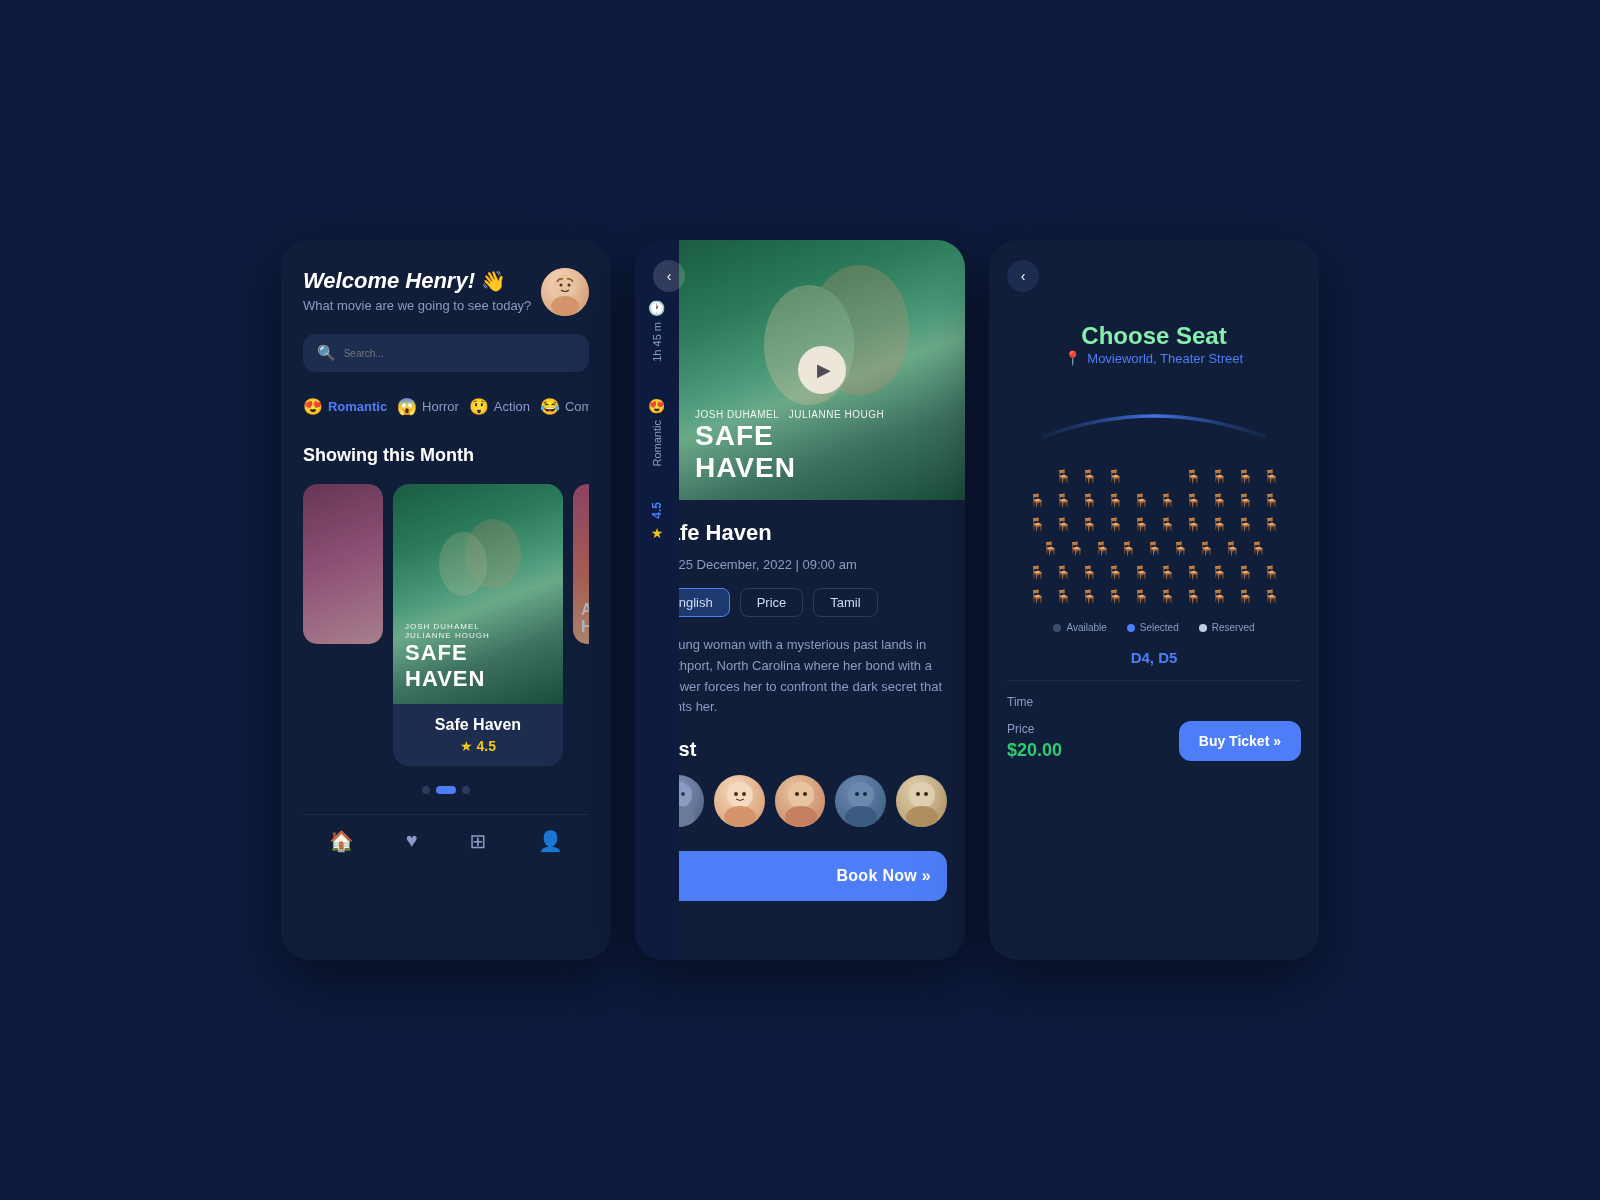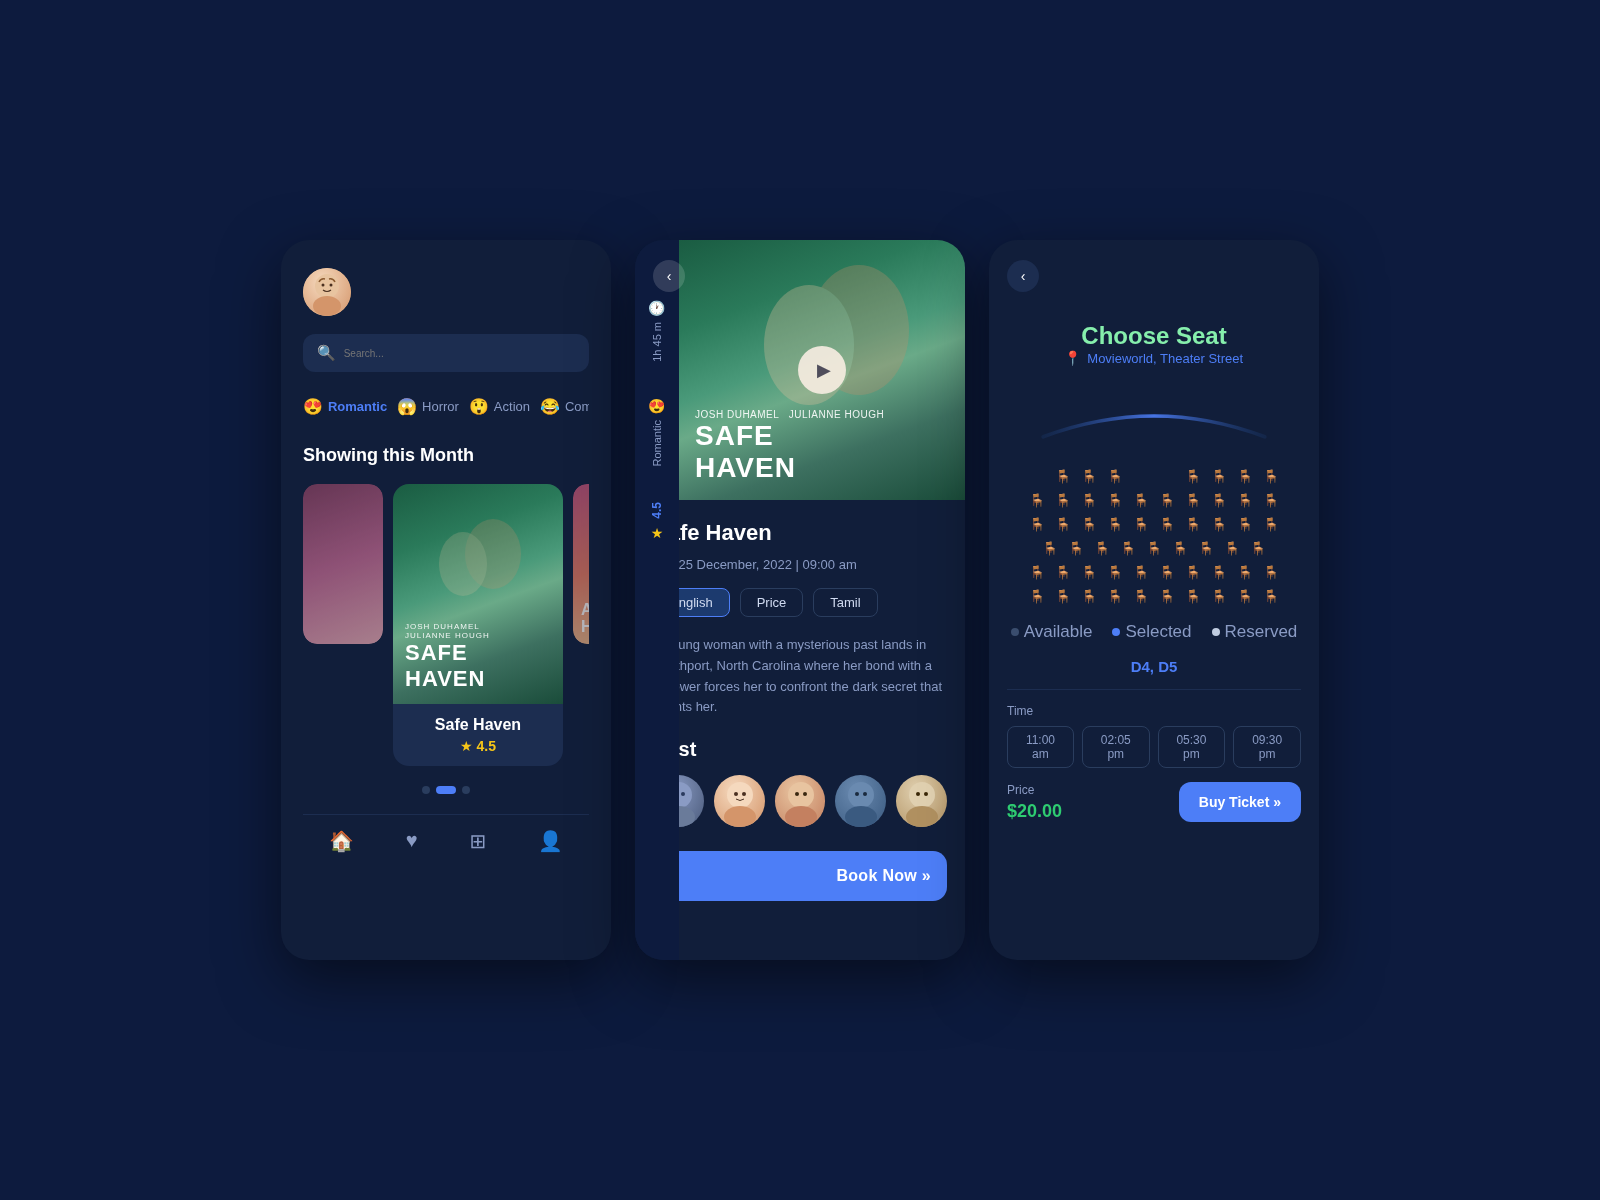--- a/index.html
+++ b/index.html
@@ -108,21 +108,21 @@
     .s3-screen-arc { text-align: center; margin-bottom: 16px; }
     .s3-screen-arc svg { width: 240px; height: 60px; }
     .s3-seats-grid { display: flex; flex-direction: column; gap: 4px; margin-bottom: 16px; align-items: center; }
     .s3-seat-row { display: flex; gap: 4px; }
     .s3-seat { width: 22px; height: 20px; display: inline-flex; align-items: center; justify-content: center; font-size: 13px; cursor: pointer; }
     .s3-seat.available { color: #3a4d6e; }
     .s3-seat.selected { color: #4d7ef7; }
     .s3-seat.reserved { color: #c0cce0; }
     .s3-seat.empty { visibility: hidden; }
     .s3-legend { display: flex; justify-content: center; gap: 20px; margin-bottom: 16px; }
-    .s3-legend-item { display: flex; align-items: center; gap: 5px; font-size: 17px; color: #8a9bc4; }
+    .s3-legend-item { display: flex; align-items: center; gap: 5px; font-size: 10px; color: #8a9bc4; }
     .s3-legend-dot { width: 8px; height: 8px; border-radius: 50%; }
     .s3-legend-dot.avail { background: #3a4d6e; }
     .s3-legend-dot.sel { background: #4d7ef7; }
     .s3-legend-dot.res { background: #c0cce0; }
     .s3-selected-seats { text-align: center; color: #4d7ef7; font-size: 15px; font-weight: 700; margin-bottom: 14px; }
     .s3-separator { border: none; border-top: 1px solid #1c2d50; margin-bottom: 14px; }
     .s3-date-section { margin-bottom: 12px; }
     .s3-section-label { color: #8a9bc4; font-size: 12px; margin-bottom: 8px; }
     .s3-date-row { display: flex; gap: 8px; flex-wrap: nowrap; }
     .s3-date-btn { padding: 6px 10px; border-radius: 8px; border: 1px solid #2a3d5e; background: transparent; color: #8a9bc4; font-size: 12px; cursor: pointer; white-space: nowrap; }
@@ -135,20 +135,27 @@
     .s3-buy-btn { padding: 12px 20px; background: #4d7ef7; border-radius: 12px; border: none; color: #fff; font-size: 14px; font-weight: 700; cursor: pointer; }
     .safe-haven-poster { background: linear-gradient(160deg, #1a5c42 0%, #2a7a5a 25%, #4a9a7a 45%, #6aaa88 55%, #3d7060 75%, #1a4c3a 100%); }
   </style>
 </head>
 <body>
 
 <div class="screens-container">
 
   <div class="phone-card s1">
     <div class="s1-header">
+      <div>
+        <div style="display:flex;align-items:center;gap:6px;">
+          <span class="s1-greeting-title">Welcome Henry!</span>
+          <span style="font-size:20px;">👋</span>
+        </div>
+        <div class="s1-greeting-sub">What movie are we going to see today?</div>
+      </div>
       <div class="s1-avatar">
         <div class="s1-avatar-img">
           
           <svg width="48" height="48" viewBox="0 0 48 48">
             <circle cx="24" cy="18" r="12" fill="#e8c4a0"></circle>
             <ellipse cx="24" cy="38" rx="14" ry="10" fill="#d4956a"></ellipse>
             <circle cx="20" cy="17" r="1.5" fill="#4a3020"></circle>
             <circle cx="28" cy="17" r="1.5" fill="#4a3020"></circle>
             <path d="M20 22 Q24 25 28 22" stroke="#4a3020" stroke-width="1.2" fill="none"></path>
             <path d="M16 14 Q18 10 22 11" stroke="#8a5a30" stroke-width="1.5" fill="none"></path>
@@ -449,26 +456,20 @@
       </div>
     </div>
 
     <div class="s3-selected-seats">D4, D5</div>
 
     <hr class="s3-separator">
 
 
     <div class="s3-date-section">
       <div class="s3-section-label">Time</div>
-      <div class="s3-time-row">
-        <button class="s3-time-btn">11:00 am</button>
-        <button class="s3-time-btn">02:05 pm</button>
-        <button class="s3-time-btn">05:30 pm</button>
-        <button class="s3-time-btn">09:30 pm</button>
-      </div>
     </div>
 
     <div class="s3-price-row">
       <div>
         <div class="s3-price-label">Price</div>
         <div class="s3-price-val">$20.00</div>
       </div>
       <button class="s3-buy-btn">Buy Ticket »</button>
     </div>
   </div>

